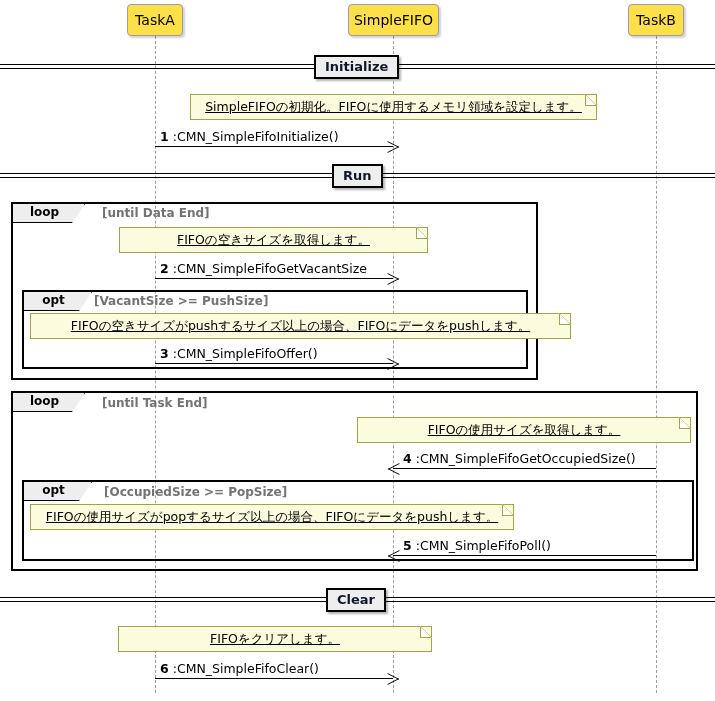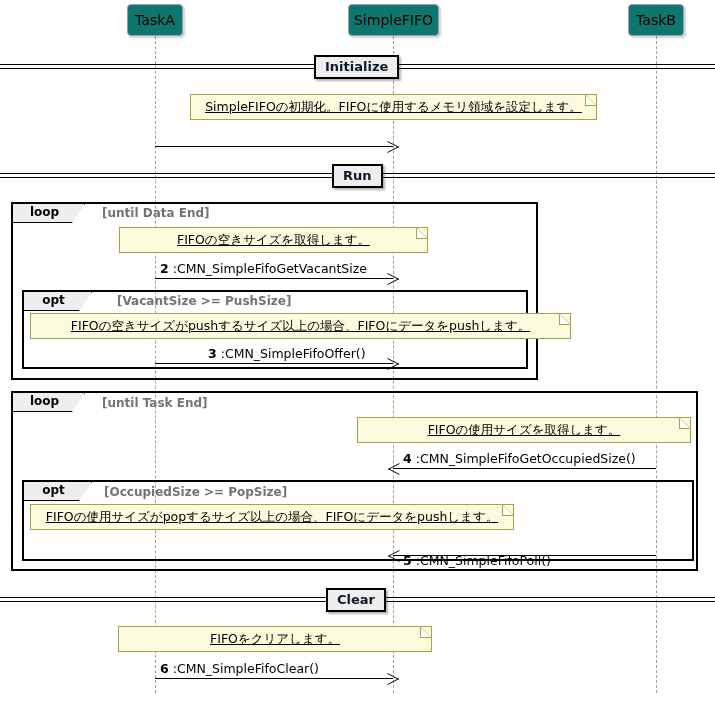--- a/index.html
+++ b/index.html
@@ -16,21 +16,21 @@
     width: 715px;
     height: 701px;
     background: #ffffff;
     overflow: hidden;
   }
 
   
   .participant {
     position: absolute;
     box-sizing: border-box;
-    background: #0f766e;
+    background: #fde047;
     border: 1px solid #9B9BB5;
     border-radius: 4px;
     color: #000000;
     font-size: 14px;
     line-height: 30px;
     text-align: center;
     height: 32px;
     box-shadow: 2px 2px 2px rgba(0,0,0,0.18);
   }
 
@@ -200,20 +200,24 @@
   <div class="divider-label" style="left:314px; top:55px;">
     <span>Initialize</span>
   </div>
 
   <div class="note" style="left:190px; top:94px; width:407px;">
     <span>SimpleFIFOの初期化。FIFOに使用するメモリ領域を設定します。</span>
     <span class="fold-line"></span>
     <span class="fold"></span>
   </div>
 
+  <div class="msg-label" style="left:160px; top:129px;">
+    <span class="num">1</span>
+    <span>:CMN_SimpleFifoInitialize()</span>
+  </div>
   <div class="msg-line" style="left:155px; top:146px; width:238px;"></div>
   <div class="msg-head right" style="left:393px; top:146px;"></div>
 
   <div class="divider-lines" style="top:173px;"></div>
   <div class="divider-label" style="left:332px; top:164px;">
     <span>Run</span>
   </div>
 
   <div class="frame" style="left:11px; top:202px; width:527px; height:178px;"></div>
   <div class="frame-tab" style="left:13px; top:204px; width:72px;">
@@ -233,31 +237,31 @@
     <span class="num">2</span>
     <span>:CMN_SimpleFifoGetVacantSize</span>
   </div>
   <div class="msg-line" style="left:155px; top:278px; width:238px;"></div>
   <div class="msg-head right" style="left:393px; top:278px;"></div>
 
   <div class="frame" style="left:22px; top:290px; width:506px; height:79px;"></div>
   <div class="frame-tab" style="left:24px; top:292px; width:68px;">
     <span>opt</span>
   </div>
-  <div class="frame-cond" style="left:117px; top:294px;">
+  <div class="frame-cond" style="left:94px; top:294px;">
     <span>[VacantSize &gt;= PushSize]</span>
   </div>
 
   <div class="note" style="left:30px; top:313px; width:541px;">
     <span>FIFOの空きサイズがpushするサイズ以上の場合、FIFOにデータをpushします。</span>
     <span class="fold-line"></span>
     <span class="fold"></span>
   </div>
 
-  <div class="msg-label" style="left:160px; top:346px;margin-left:48px;">
+  <div class="msg-label" style="left:160px; top:346px;">
     <span class="num">3</span>
     <span>:CMN_SimpleFifoOffer()</span>
   </div>
   <div class="msg-line" style="left:155px; top:363px; width:238px;"></div>
   <div class="msg-head right" style="left:393px; top:363px;"></div>
 
   <div class="frame" style="left:11px; top:391px; width:687px; height:180px;"></div>
   <div class="frame-tab" style="left:13px; top:393px; width:72px;">
     <span>loop</span>
   </div>
@@ -285,21 +289,21 @@
   <div class="frame-cond" style="left:104px; top:485px;">
     <span>[OccupiedSize &gt;= PopSize]</span>
   </div>
 
   <div class="note" style="left:30px; top:504px; width:484px;">
     <span>FIFOの使用サイズがpopするサイズ以上の場合、FIFOにデータをpushします。</span>
     <span class="fold-line"></span>
     <span class="fold"></span>
   </div>
 
-  <div class="msg-label" style="left:403px; top:538px;margin-top:15px;">
+  <div class="msg-label" style="left:403px; top:538px;">
     <span class="num">5</span>
     <span>:CMN_SimpleFifoPoll()</span>
   </div>
   <div class="msg-line" style="left:393px; top:555px; width:263px;"></div>
   <div class="msg-head left" style="left:393px; top:555px;"></div>
 
   <div class="divider-lines" style="top:597px;"></div>
   <div class="divider-label" style="left:326px; top:588px;">
     <span>Clear</span>
   </div>

